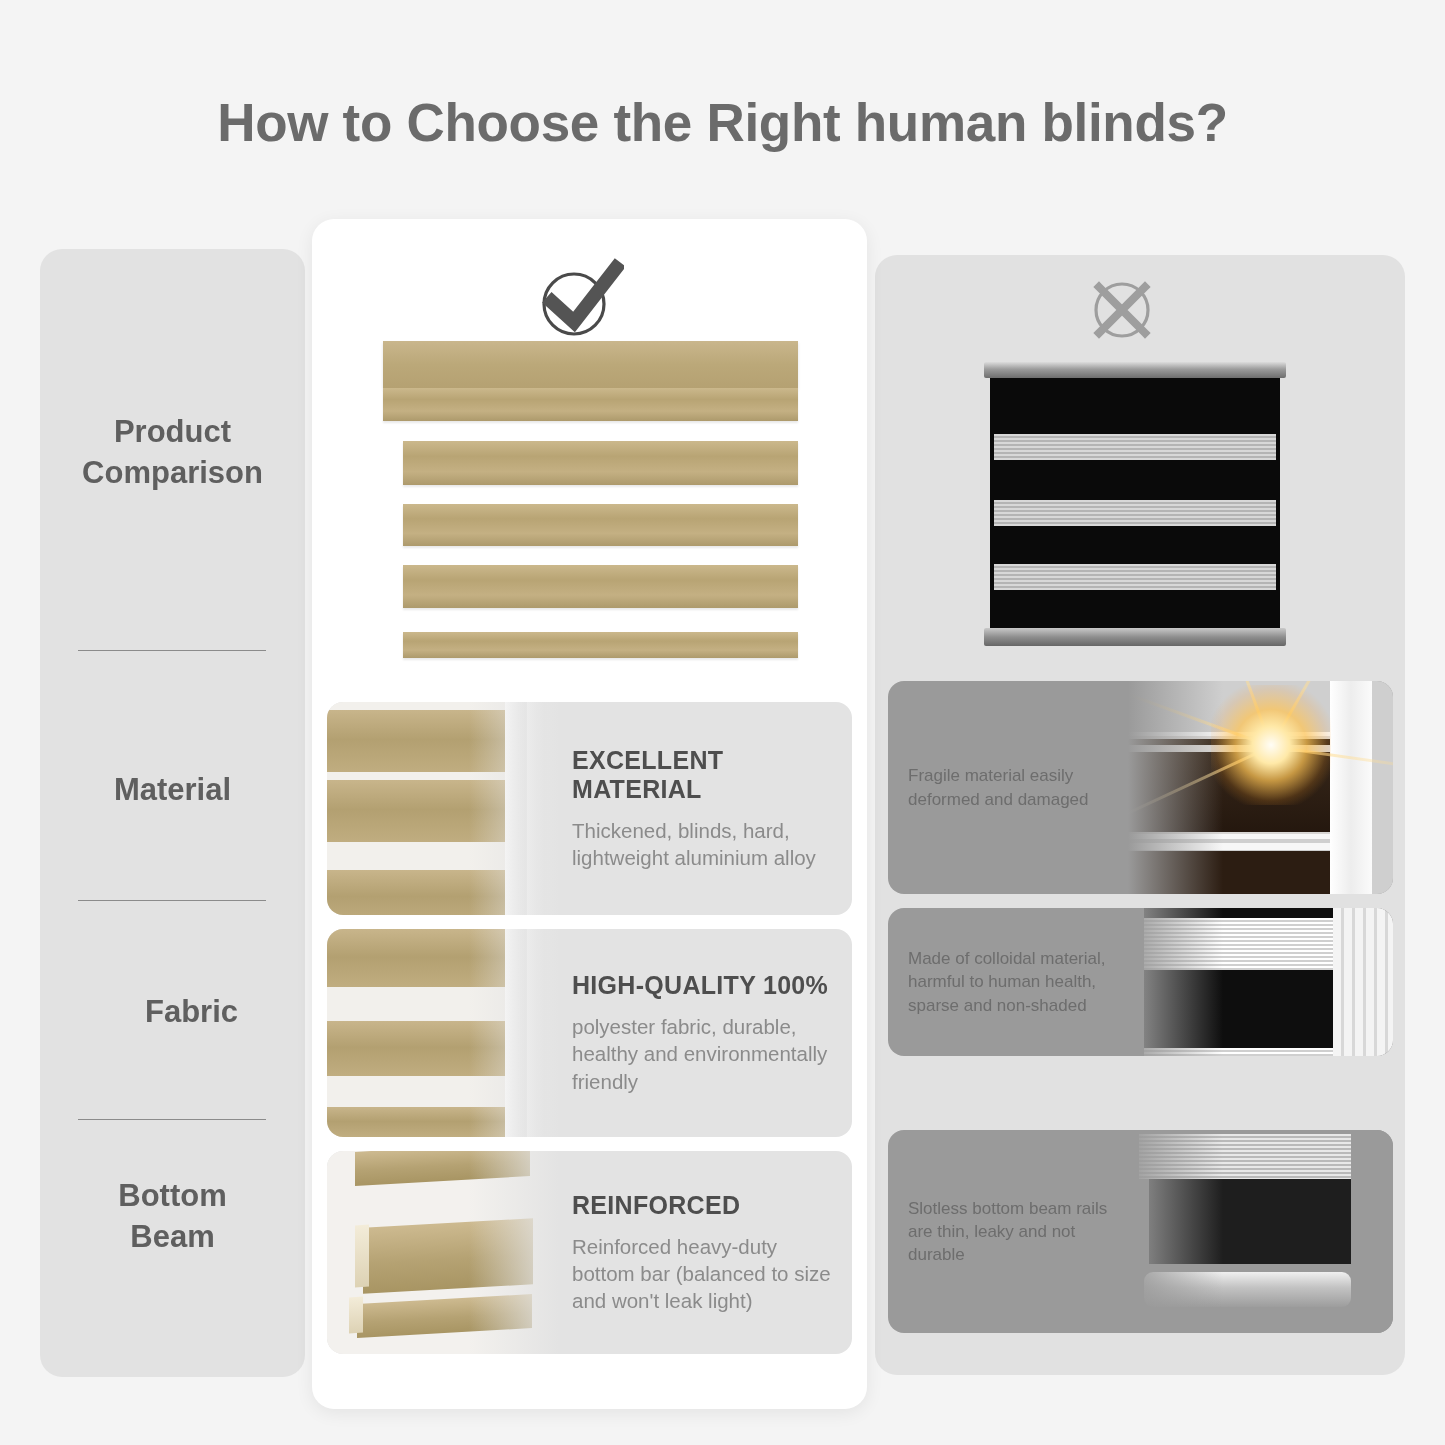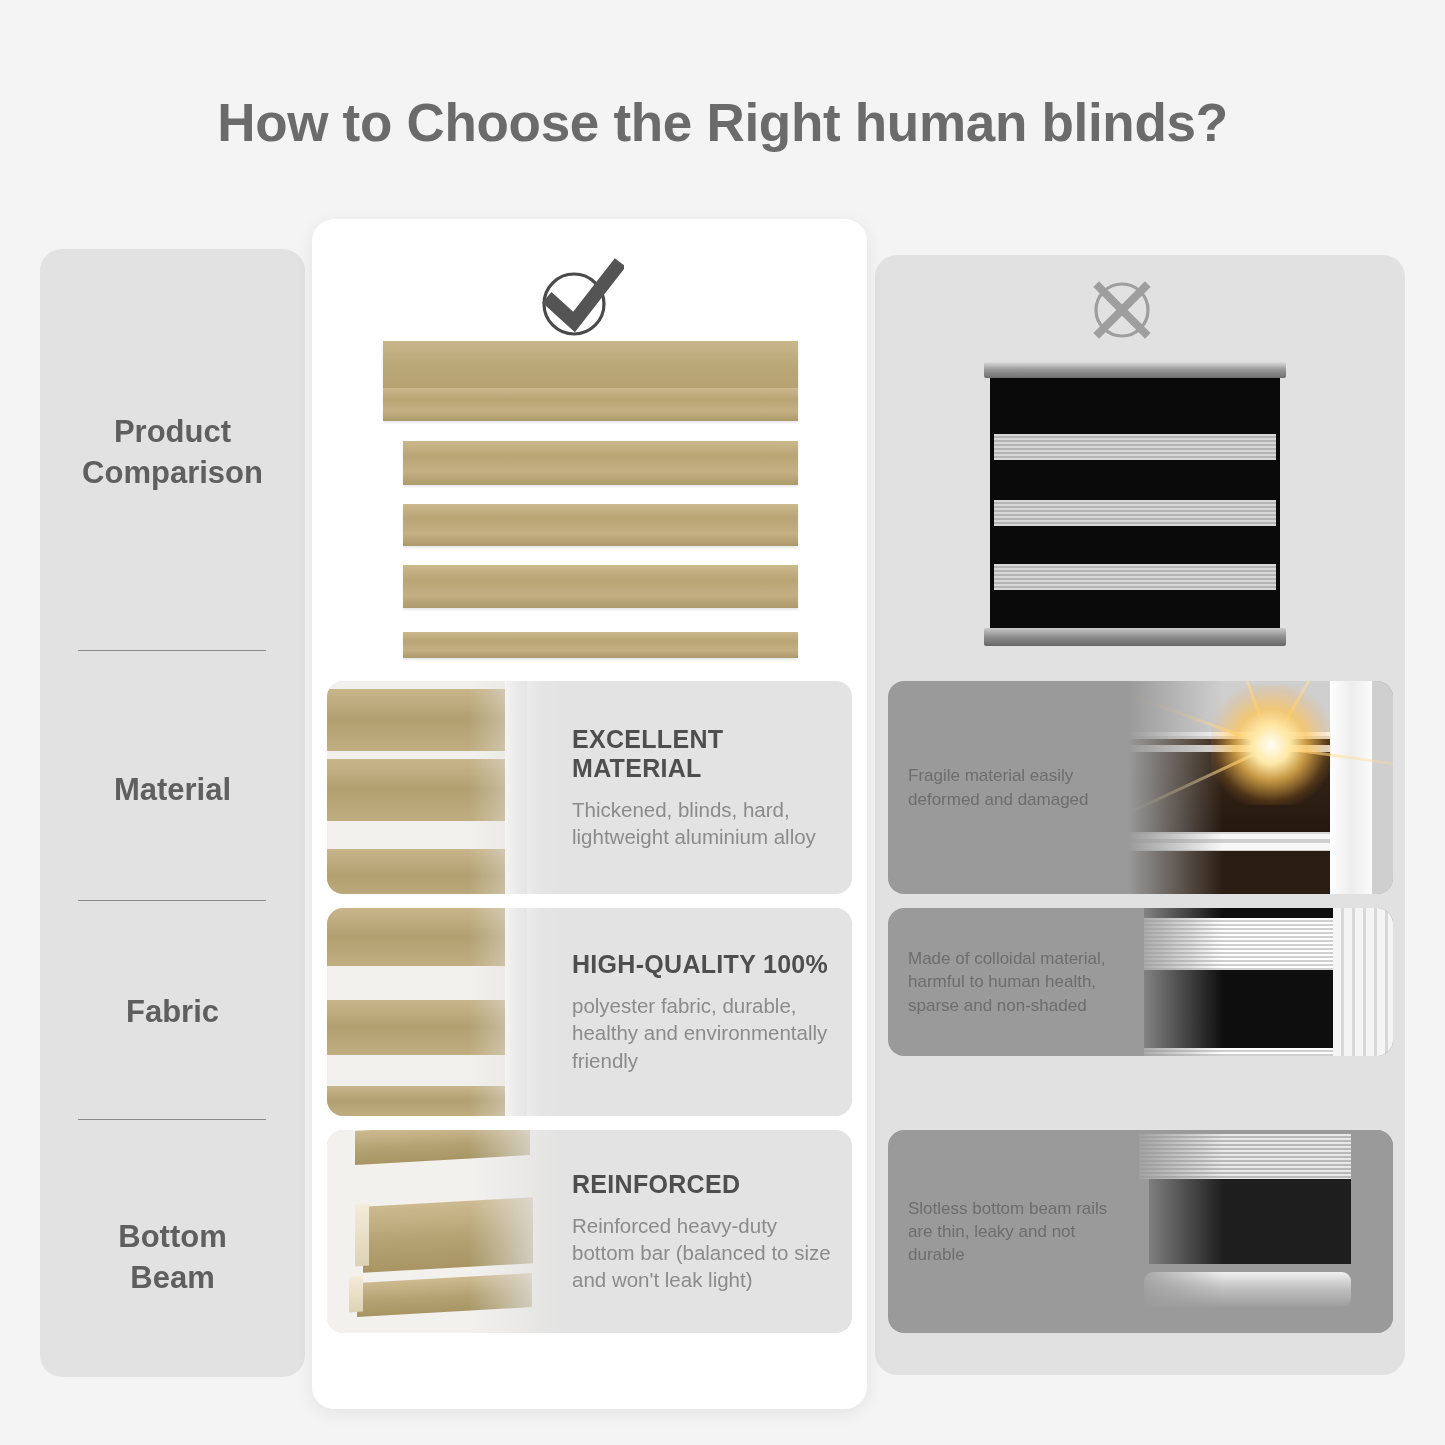--- a/index.html
+++ b/index.html
@@ -40,22 +40,22 @@
 
   
   .side-label {
     position:absolute; left:40px; width:265px;
     text-align:center;
     font-size:31px; font-weight:bold; color:#5f5f5f;
     line-height:1.32;
   }
   #label-product { top:412px; }
   #label-material { top:770px; }
-  #label-fabric   { top:992px; }
-  #label-bottom   { top:1217px; }
+  #label-fabric   { top:992px;margin-left:19px; }
+  #label-bottom   { top:1176px; }
 
   .side-divider {
     position:absolute; left:78px; width:188px; height:1px;
     background:#8b8b8b;
   }
   #div-1 { top:650px; }
   #div-2 { top:900px; }
   #div-3 { top:1119px; }
 
   
@@ -108,20 +108,21 @@
   #hb-sh2 { top:128px; }
   #hb-sh3 { top:192px; }
 
   
   .card-center {
     position:absolute; left:327px;
     width:525px;
     background:#e3e3e3;
     border-radius:16px;
     overflow:hidden;
+    margin-top:21px;
   }
   #card-c-material { top:681px; height:213px; }
   #card-c-fabric   { top:908px; height:208px; }
   #card-c-bottom   { top:1130px; height:203px; }
 
   .card-right {
     position:absolute; left:888px;
     width:505px;
     background:#9a9a9a;
     border-radius:16px;

